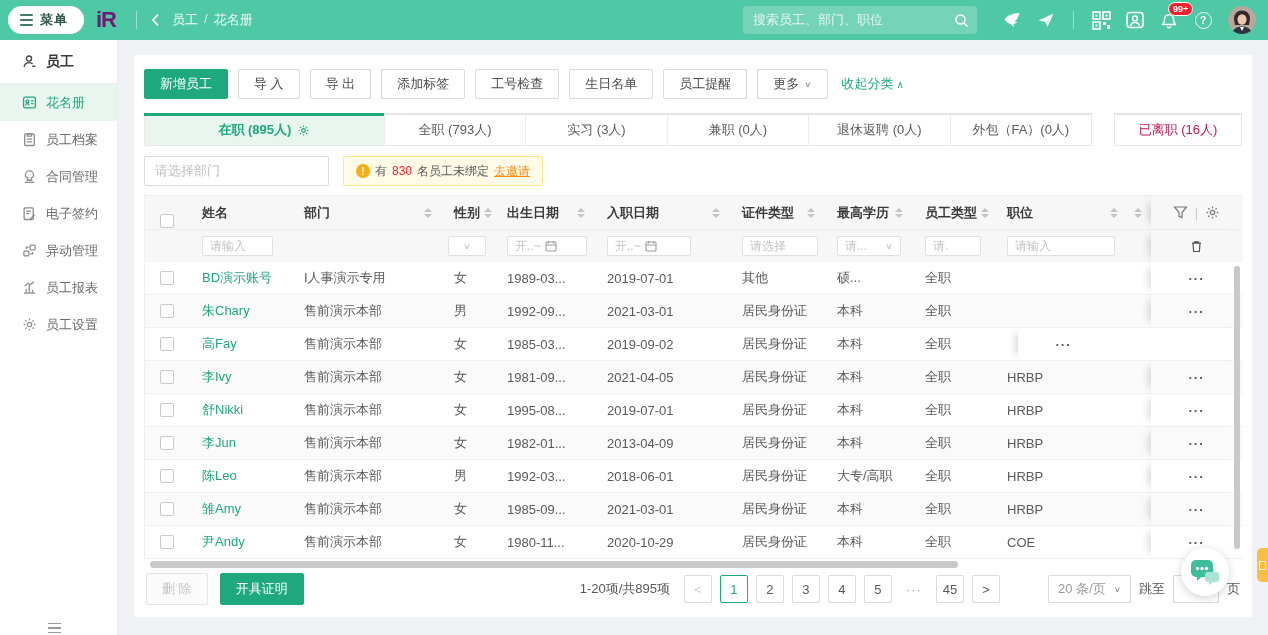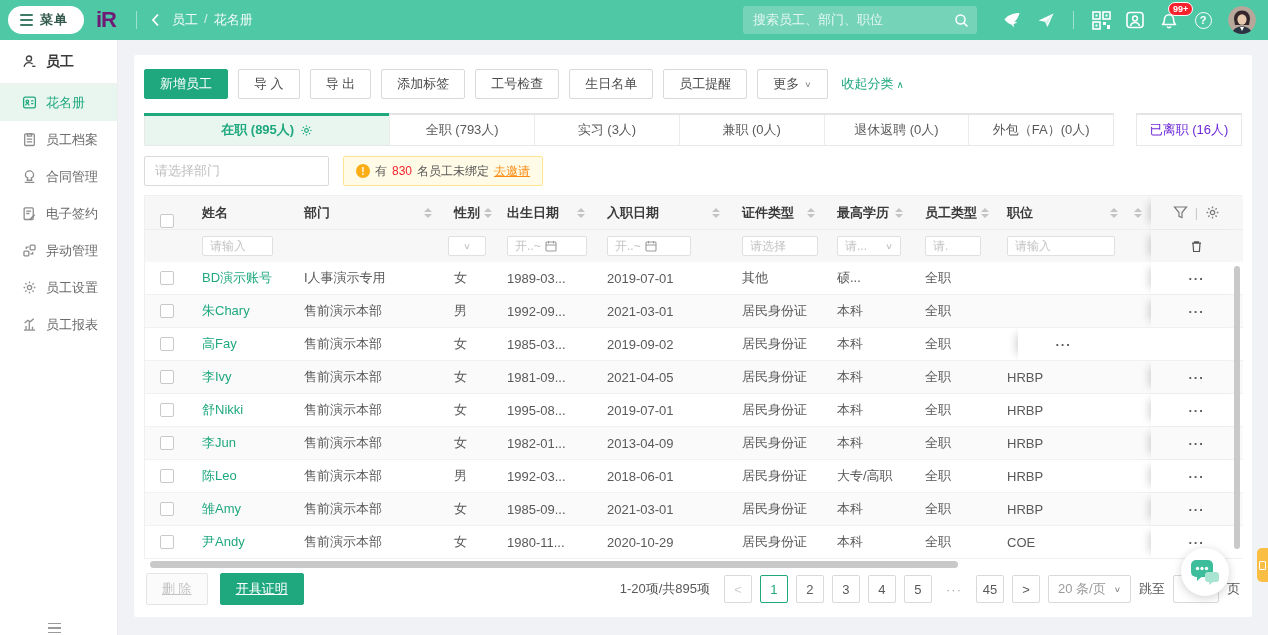--- a/index.html
+++ b/index.html
@@ -47,21 +47,21 @@
   .caret-d { font-size:10px; color:#8c8c8c; transform:scaleY(.8); }
   .link-green { color:#1FA87E; font-size:13px; cursor:pointer; background:none; border:none; display:inline-flex; align-items:center; gap:3px; margin-left:4px; }
 
   
   .tabs-row { display:flex; align-items:stretch; margin-bottom:10px; }
   .tab-group { flex:1; display:flex; border:1px solid #e8e8e8; border-top:2px solid #e4e4e4; background:#fff; height:33px; }
   .tab { flex:1; display:flex; align-items:center; justify-content:center; gap:6px; font-size:13px; color:#595959; cursor:pointer; border-right:1px solid #ececec; position:relative; }
   .tab:last-child { border-right:none; }
   .tab.active { flex:1.7; background:#E9F6F0; color:#1FA87E; font-weight:bold; }
   .tab.active::before { content:""; position:absolute; top:-2px; left:-1px; right:0; height:3px; background:#1FA87E; }
-  .tab-detached { width:106px; margin-left:22px; border:1px solid #e8e8e8; border-top:2px solid #e4e4e4; display:flex; align-items:center; justify-content:center; font-size:13px; color:#6d28d9; cursor:pointer; background:#fff; height:33px; }
+  .tab-detached { width:128px; margin-left:22px; border:1px solid #e8e8e8; border-top:2px solid #e4e4e4; display:flex; align-items:center; justify-content:center; font-size:13px; color:#be185d; cursor:pointer; background:#fff; height:33px; }
 
   
   .filter-row { display:flex; align-items:center; gap:14px; margin-bottom:9px; }
   .dept-select { width:185px; height:30px; border:1px solid #d9d9d9; border-radius:2px; display:flex; align-items:center; padding:0 10px; font-size:13px; color:#bfbfbf; cursor:pointer; background:#fff; }
   .warn-box { height:30px; background:#FFFBE6; border:1px solid #FFE58F; border-radius:2px; display:flex; align-items:center; gap:5px; padding:0 12px; font-size:12px; color:#595959; }
   .warn-ico { width:14px; height:14px; border-radius:50%; background:#FAAD14; color:#fff; font-size:10px; font-weight:bold; display:flex; align-items:center; justify-content:center; }
   .warn-num { color:#F5222D; }
   .warn-link { color:#FA8C16; text-decoration:underline; cursor:pointer; }
 
   
@@ -86,28 +86,28 @@
   .body-row.alt { background:#FAFAFA; }
   .body-row .cell { color:#595959; }
   .name-link { color:#1FA87E; cursor:pointer; }
   .ops-more { letter-spacing:1px; color:#595959; cursor:pointer; font-weight:bold; }
   .hscroll { position:absolute; left:5px; bottom:-9px; width:808px; height:7px; background:#c9c9c9; border-radius:4px; cursor:pointer; }
   .vscroll { position:absolute; right:1px; top:70px; width:6px; height:283px; background:#c9c9c9; border-radius:3px; cursor:pointer; z-index:5; }
 
   
   .foot { display:flex; align-items:center; margin-top:14px; height:32px; padding:0 2px; }
   .btn.disabled { color:#c4c4c4; border-color:#e5e5e5; background:#fbfbfb; cursor:default; }
-  .foot .btn { height:32px;text-decoration:underline; }
+  .foot .btn { height:32px; }
   .foot-right { margin-left:auto; display:flex; align-items:center; gap:8px; }
   .total-txt { font-size:13px; color:#595959; margin-right:6px; }
   .pg { min-width:28px; height:28px; border:1px solid #d9d9d9; border-radius:2px; background:#fff; font-size:13px; color:#595959; display:inline-flex; align-items:center; justify-content:center; cursor:pointer; padding:0 4px; }
   .pg.active { border-color:#1FA87E; color:#1FA87E; }
   .pg.nav-disabled { color:#cfcfcf; cursor:default; }
   .pg.ellipsis { border:none; background:none; color:#a6a6a6; letter-spacing:1px; }
-  .size-select { height:28px; border:1px solid #d9d9d9; border-radius:2px; background:#fff; display:flex; align-items:center; gap:8px; padding:0 9px; font-size:13px; color:#9b9b9b; cursor:pointer; }
+  .size-select { height:28px; border:1px solid #d9d9d9; border-radius:2px; background:#fff; display:flex; align-items:center; gap:8px; padding:0 9px; font-size:13px; color:#9b9b9b; cursor:pointer;margin-left:40px; }
   .jump-txt { font-size:13px; color:#595959; }
   .jump-input { width:46px; height:28px; border:1px solid #d9d9d9; border-radius:2px; background:#fff; }
 
   
   .chat-fab { position:absolute; right:39px; bottom:39px; width:48px; height:48px; border-radius:50%; background:#fff; box-shadow:0 2px 10px rgba(0,0,0,.18); display:flex; align-items:center; justify-content:center; cursor:pointer; z-index:40; border:none; }
   .side-tab { position:absolute; right:0; bottom:53px; width:11px; height:34px; background:#FBBE45; border-radius:5px 0 0 5px; z-index:35; cursor:pointer; display:flex; align-items:center; justify-content:flex-start; padding-left:2px; }
   .side-tab i { width:7px; height:9px; border:1.5px solid #fff; border-radius:1px; display:block; }
 </style>
 </head>
 <body>
@@ -239,32 +239,32 @@
     <div class="sb-item">
       <svg width="15" height="15" viewBox="0 0 14 14" fill="none" stroke="#8c8c8c" stroke-width="1.2">
           <rect x="1.8" y="7.5" width="4.6" height="4.6" rx="1"></rect>
           <rect x="7.6" y="1.9" width="4.6" height="4.6" rx="1"></rect>
           <path d="M4 5.5V3.8h2.2M10 8.5v1.7H7.8"></path>
         </svg>
       <span>异动管理</span>
     </div>
     <div class="sb-item">
       <svg width="15" height="15" viewBox="0 0 14 14" fill="none" stroke="#8c8c8c" stroke-width="1.2">
-          <circle cx="7" cy="7" r="2"></circle>
-          <path d="M7 1.5V3M7 11v1.5M1.5 7H3M11 7h1.5M3.1 3.1l1.1 1.1M9.8 9.8l1.1 1.1M10.9 3.1L9.8 4.2M4.2 9.8l-1.1 1.1"></path>
-        </svg>
-      <span>员工设置</span>
-    </div>
-    <div class="sb-item">
-      <svg width="15" height="15" viewBox="0 0 14 14" fill="none" stroke="#8c8c8c" stroke-width="1.2">
           <path d="M1.8 12.2h10.4"></path>
           <path d="M3.8 12V8.5M6.8 12V5M9.8 12V9.2"></path>
           <path d="M2.5 5.5l3-2.5 2 1.5 3.5-2.8"></path>
         </svg>
       <span>员工报表</span>
+    </div>
+    <div class="sb-item">
+      <svg width="15" height="15" viewBox="0 0 14 14" fill="none" stroke="#8c8c8c" stroke-width="1.2">
+          <circle cx="7" cy="7" r="2"></circle>
+          <path d="M7 1.5V3M7 11v1.5M1.5 7H3M11 7h1.5M3.1 3.1l1.1 1.1M9.8 9.8l1.1 1.1M10.9 3.1L9.8 4.2M4.2 9.8l-1.1 1.1"></path>
+        </svg>
+      <span>员工设置</span>
     </div>
     <button class="sb-collapse">
         <i></i>
         <i></i>
         <i></i>
       </button>
   </aside>
 
   <main class="content">
     <div class="card">

